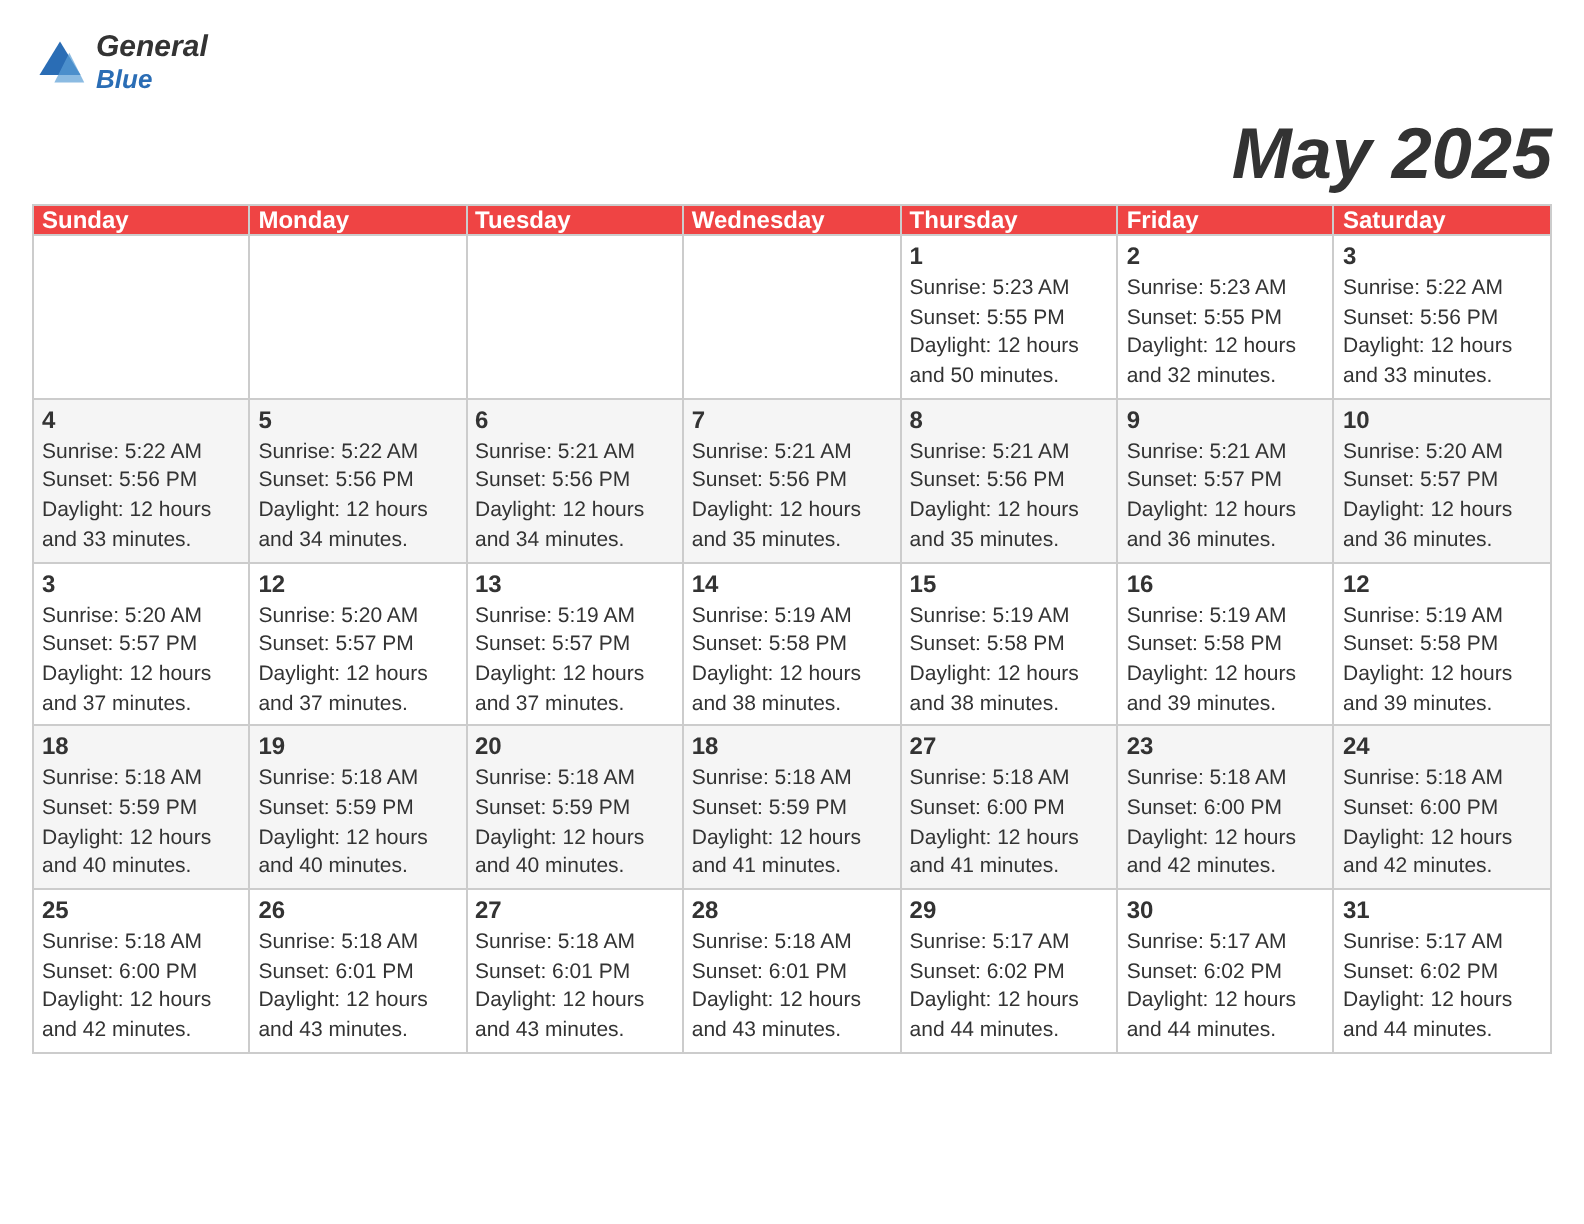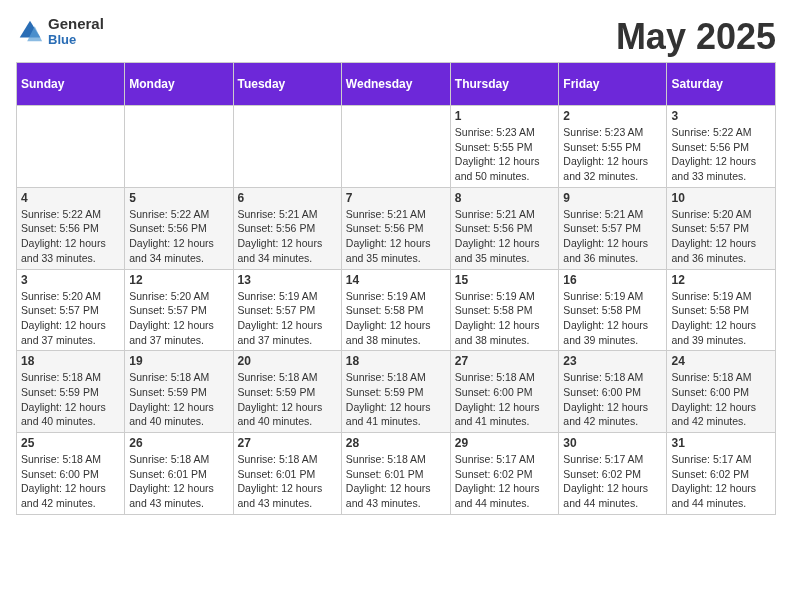--- a/index.html
+++ b/index.html
@@ -8,20 +8,21 @@
       background: #fff;
       width: 792px;
       min-height: 612px;
       padding: 16px;
     }
     .header {
       display: flex;
       justify-content: space-between;
       align-items: flex-start;
       margin-bottom: 4px;
+      font-style: italic;
     }
     .logo {
       display: flex;
       align-items: center;
       gap: 4px;
     }
     .logo-text {
       display: flex;
       flex-direction: column;
       line-height: 1.1;
@@ -35,39 +36,40 @@
       font-size: 13px;
       font-weight: bold;
       color: #2a6db5;
     }
     .logo-icon {
       width: 28px;
       height: 28px;
     }
     .title-block {
       text-align: right;
+      margin-top: 40px;
     }
     .calendar-title {
       font-size: 36px;
       font-weight: bold;
       color: #333;
     }
     .calendar-subtitle {
       font-size: 14px;
       color: #555;
     }
     table {
       width: 100%;
       border-collapse: collapse;
       font-size: 10.5px;
     }
     thead tr th {
-      background: #6d28d9;
+      background: #ef4444;
       color: #fff;
-      padding: 14px 4px;
+      padding: 0 4px;
       text-align: left;
       font-size: 12px;
       font-weight: bold;
       border: 1px solid #ccc;
     }
     tbody tr td {
       border: 1px solid #ccc;
       vertical-align: top;
       padding: 3px 4px;
       height: 80px;

